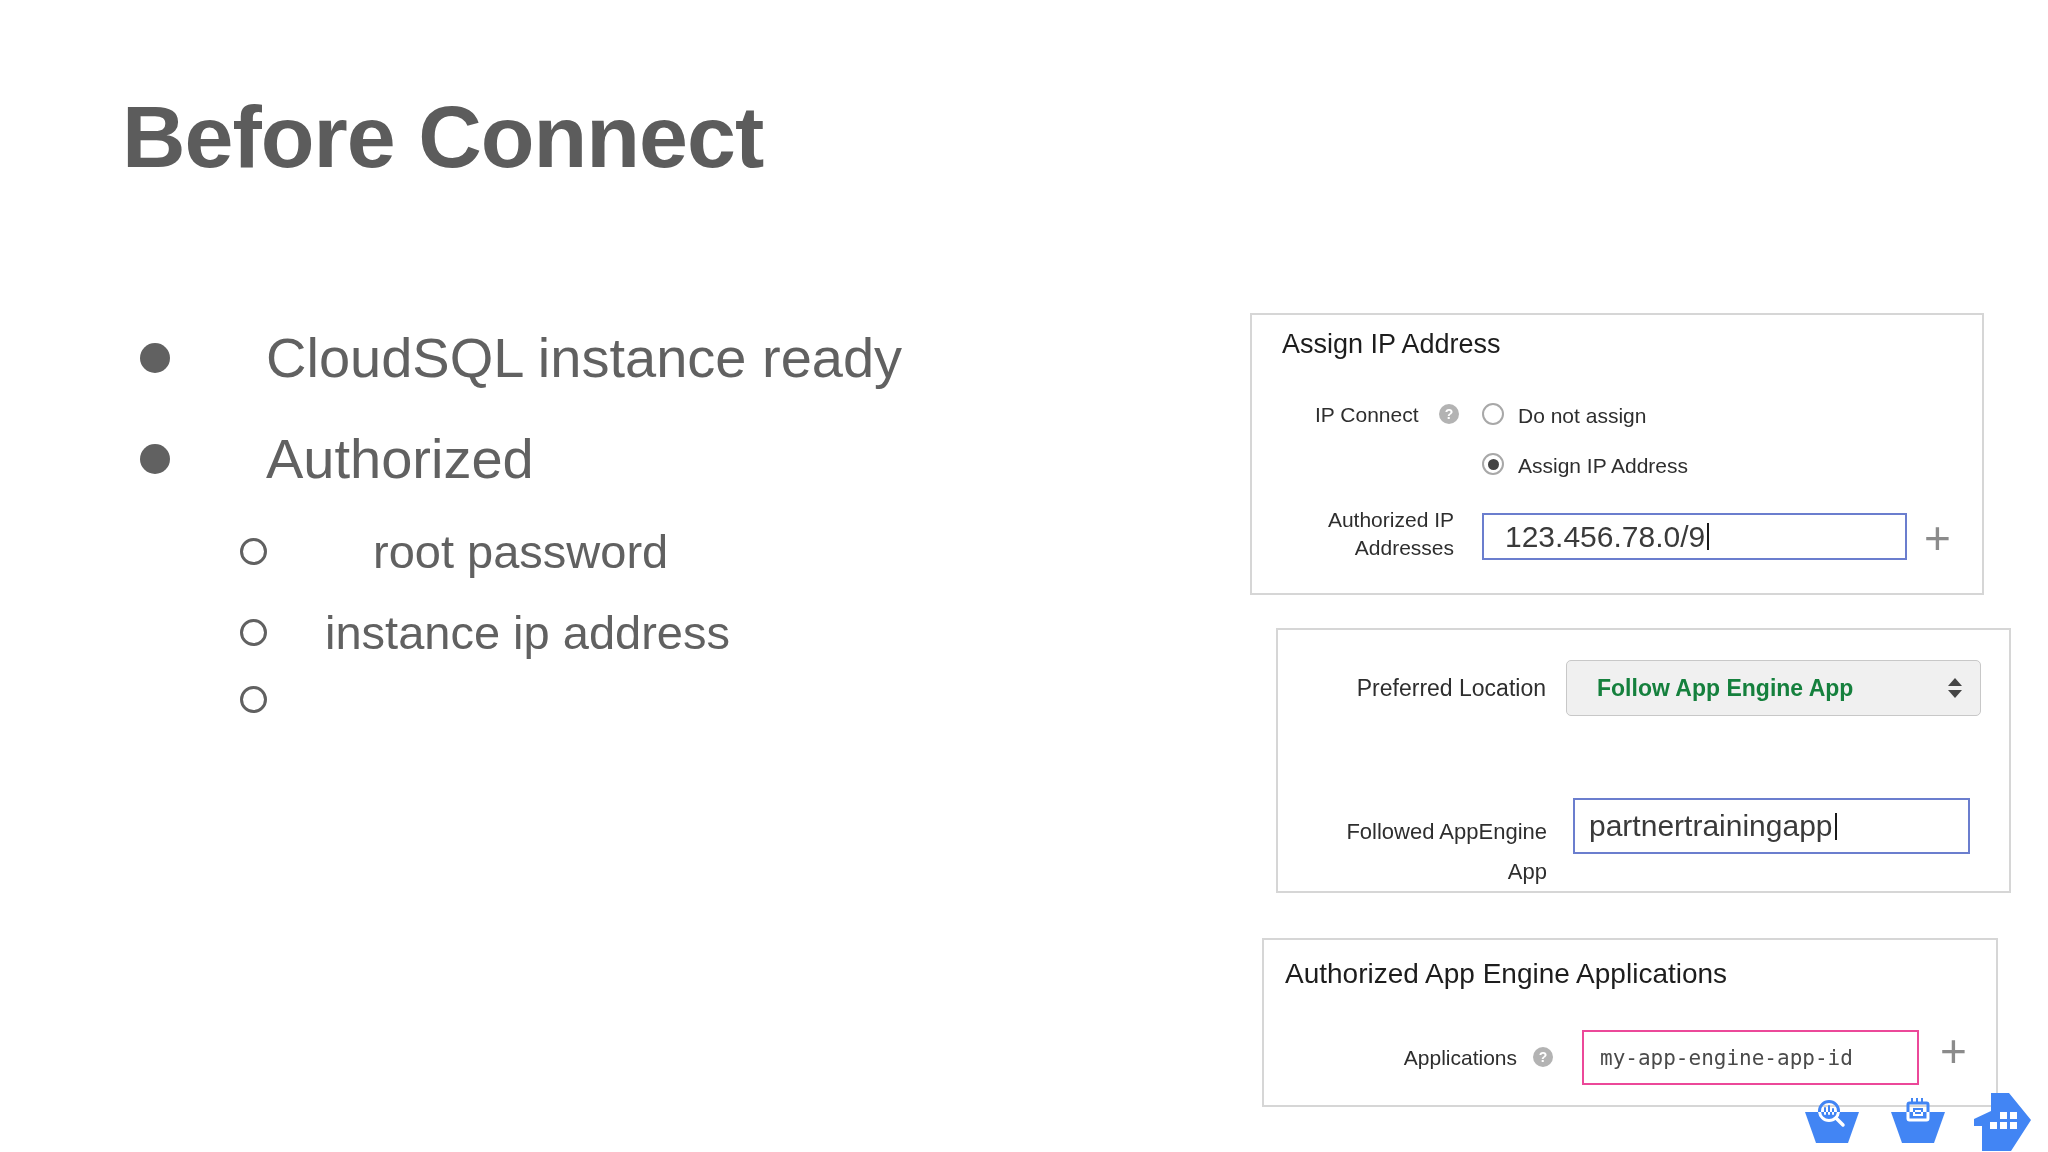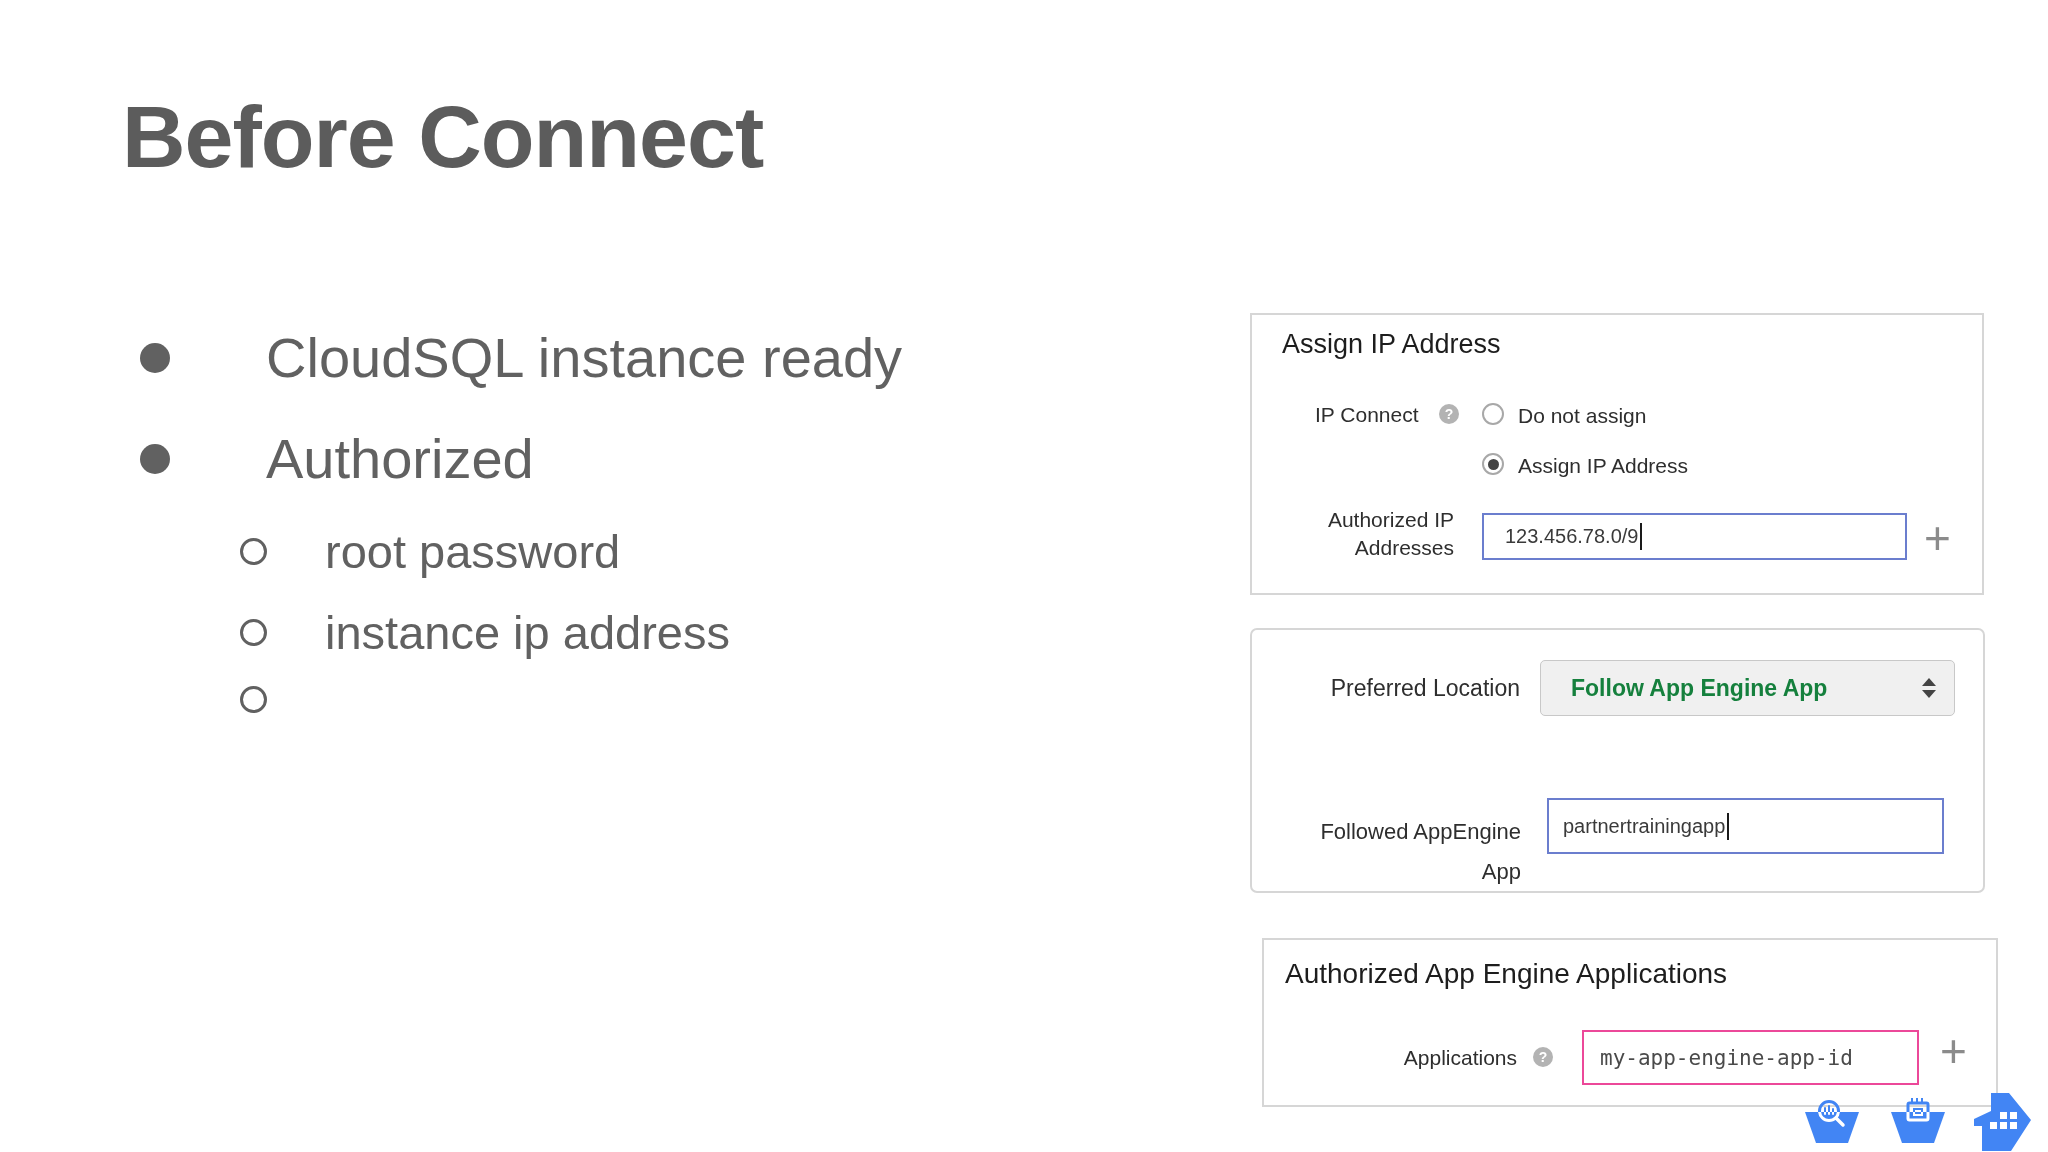--- a/index.html
+++ b/index.html
@@ -14,40 +14,40 @@
   }
   .bullet{position:absolute;display:flex;align-items:center;color:#616161;}
   .bullet.l1{left:140px;font-size:56px;gap:40px;}
   .bullet.l2{left:240px;font-size:47px;}
   .bullet .marker{flex:0 0 auto;border-radius:50%;}
   .bullet.l1 .marker{width:30px;height:30px;background:#616161;margin-right:56px;}
   .bullet.l2 .marker{width:21px;height:21px;background:transparent;border:3px solid #616161;margin-right:58px;}
   
   .panel{position:absolute;background:#ffffff;border:2px solid #d6d6d6;}
   #panel-assign-ip{left:1250px;top:313px;width:730px;height:278px;}
-  #panel-location{left:1250px;top:628px;width:731px;height:261px;border-radius:7px;}
+  #panel-location{left:1276px;top:628px;width:731px;height:261px;}
   #panel-auth-apps{left:1262px;top:938px;width:732px;height:165px;}
   .panel-title{position:absolute;color:#1d1d1d;font-size:27px;}
   .form-label{position:absolute;color:#2e2e2e;font-size:21px;}
   .help{
     position:absolute;width:20px;height:20px;border-radius:50%;background:#b3b3b3;
     color:#ffffff;font-size:14px;font-weight:bold;text-align:center;line-height:20px;
   }
   .radio{
     position:absolute;width:22px;height:22px;border-radius:50%;
     border:2px solid #a8a8a8;background:#ffffff;box-sizing:border-box;
   }
   .radio .dot{display:none;}
   .radio.selected .dot{
     display:block;width:11px;height:11px;border-radius:50%;background:#434343;
     position:absolute;left:3.5px;top:3.5px;
   }
   .tbox{
     position:absolute;background:#ffffff;box-sizing:border-box;
-    display:flex;align-items:center;color:#3a3a3a;font-size:20px;
+    display:flex;align-items:center;color:#3a3a3a;font-size:30px;
   }
   .tbox.focus{border:2px solid #6b7ece;}
   .tbox.plain{border:2px solid #ec4899;color:#4a4a4a;font-family:"DejaVu Sans Mono", monospace;font-size:21px;}
   .caret{display:inline-block;width:2px;height:27px;background:#1a1a1a;margin-left:2px;}
   .plus{
     position:absolute;color:#8b8b8b;font-size:46px;font-weight:normal;line-height:46px;
   }
   .dropdown{
     position:absolute;background:#f0f0f0;border:1px solid #c8c8c8;border-radius:5px;
     box-sizing:border-box;display:flex;align-items:center;
@@ -70,21 +70,21 @@
   <div class="slide-title">Before Connect</div>
 
   <div class="bullet l1" style="top:325px;">
     <span class="marker"></span>
     <span>CloudSQL instance ready</span>
   </div>
   <div class="bullet l1" style="top:426px;">
     <span class="marker"></span>
     <span>Authorized</span>
   </div>
-  <div class="bullet l2" style="top:524px;">
+  <div class="bullet l2" style="top:524px;gap:48px;">
     <span class="marker"></span>
     <span>root password</span>
   </div>
   <div class="bullet l2" style="top:605px;">
     <span class="marker"></span>
     <span>instance ip address</span>
   </div>
   <div class="bullet l2" style="top:686px;">
     <span class="marker"></span>
   </div>

